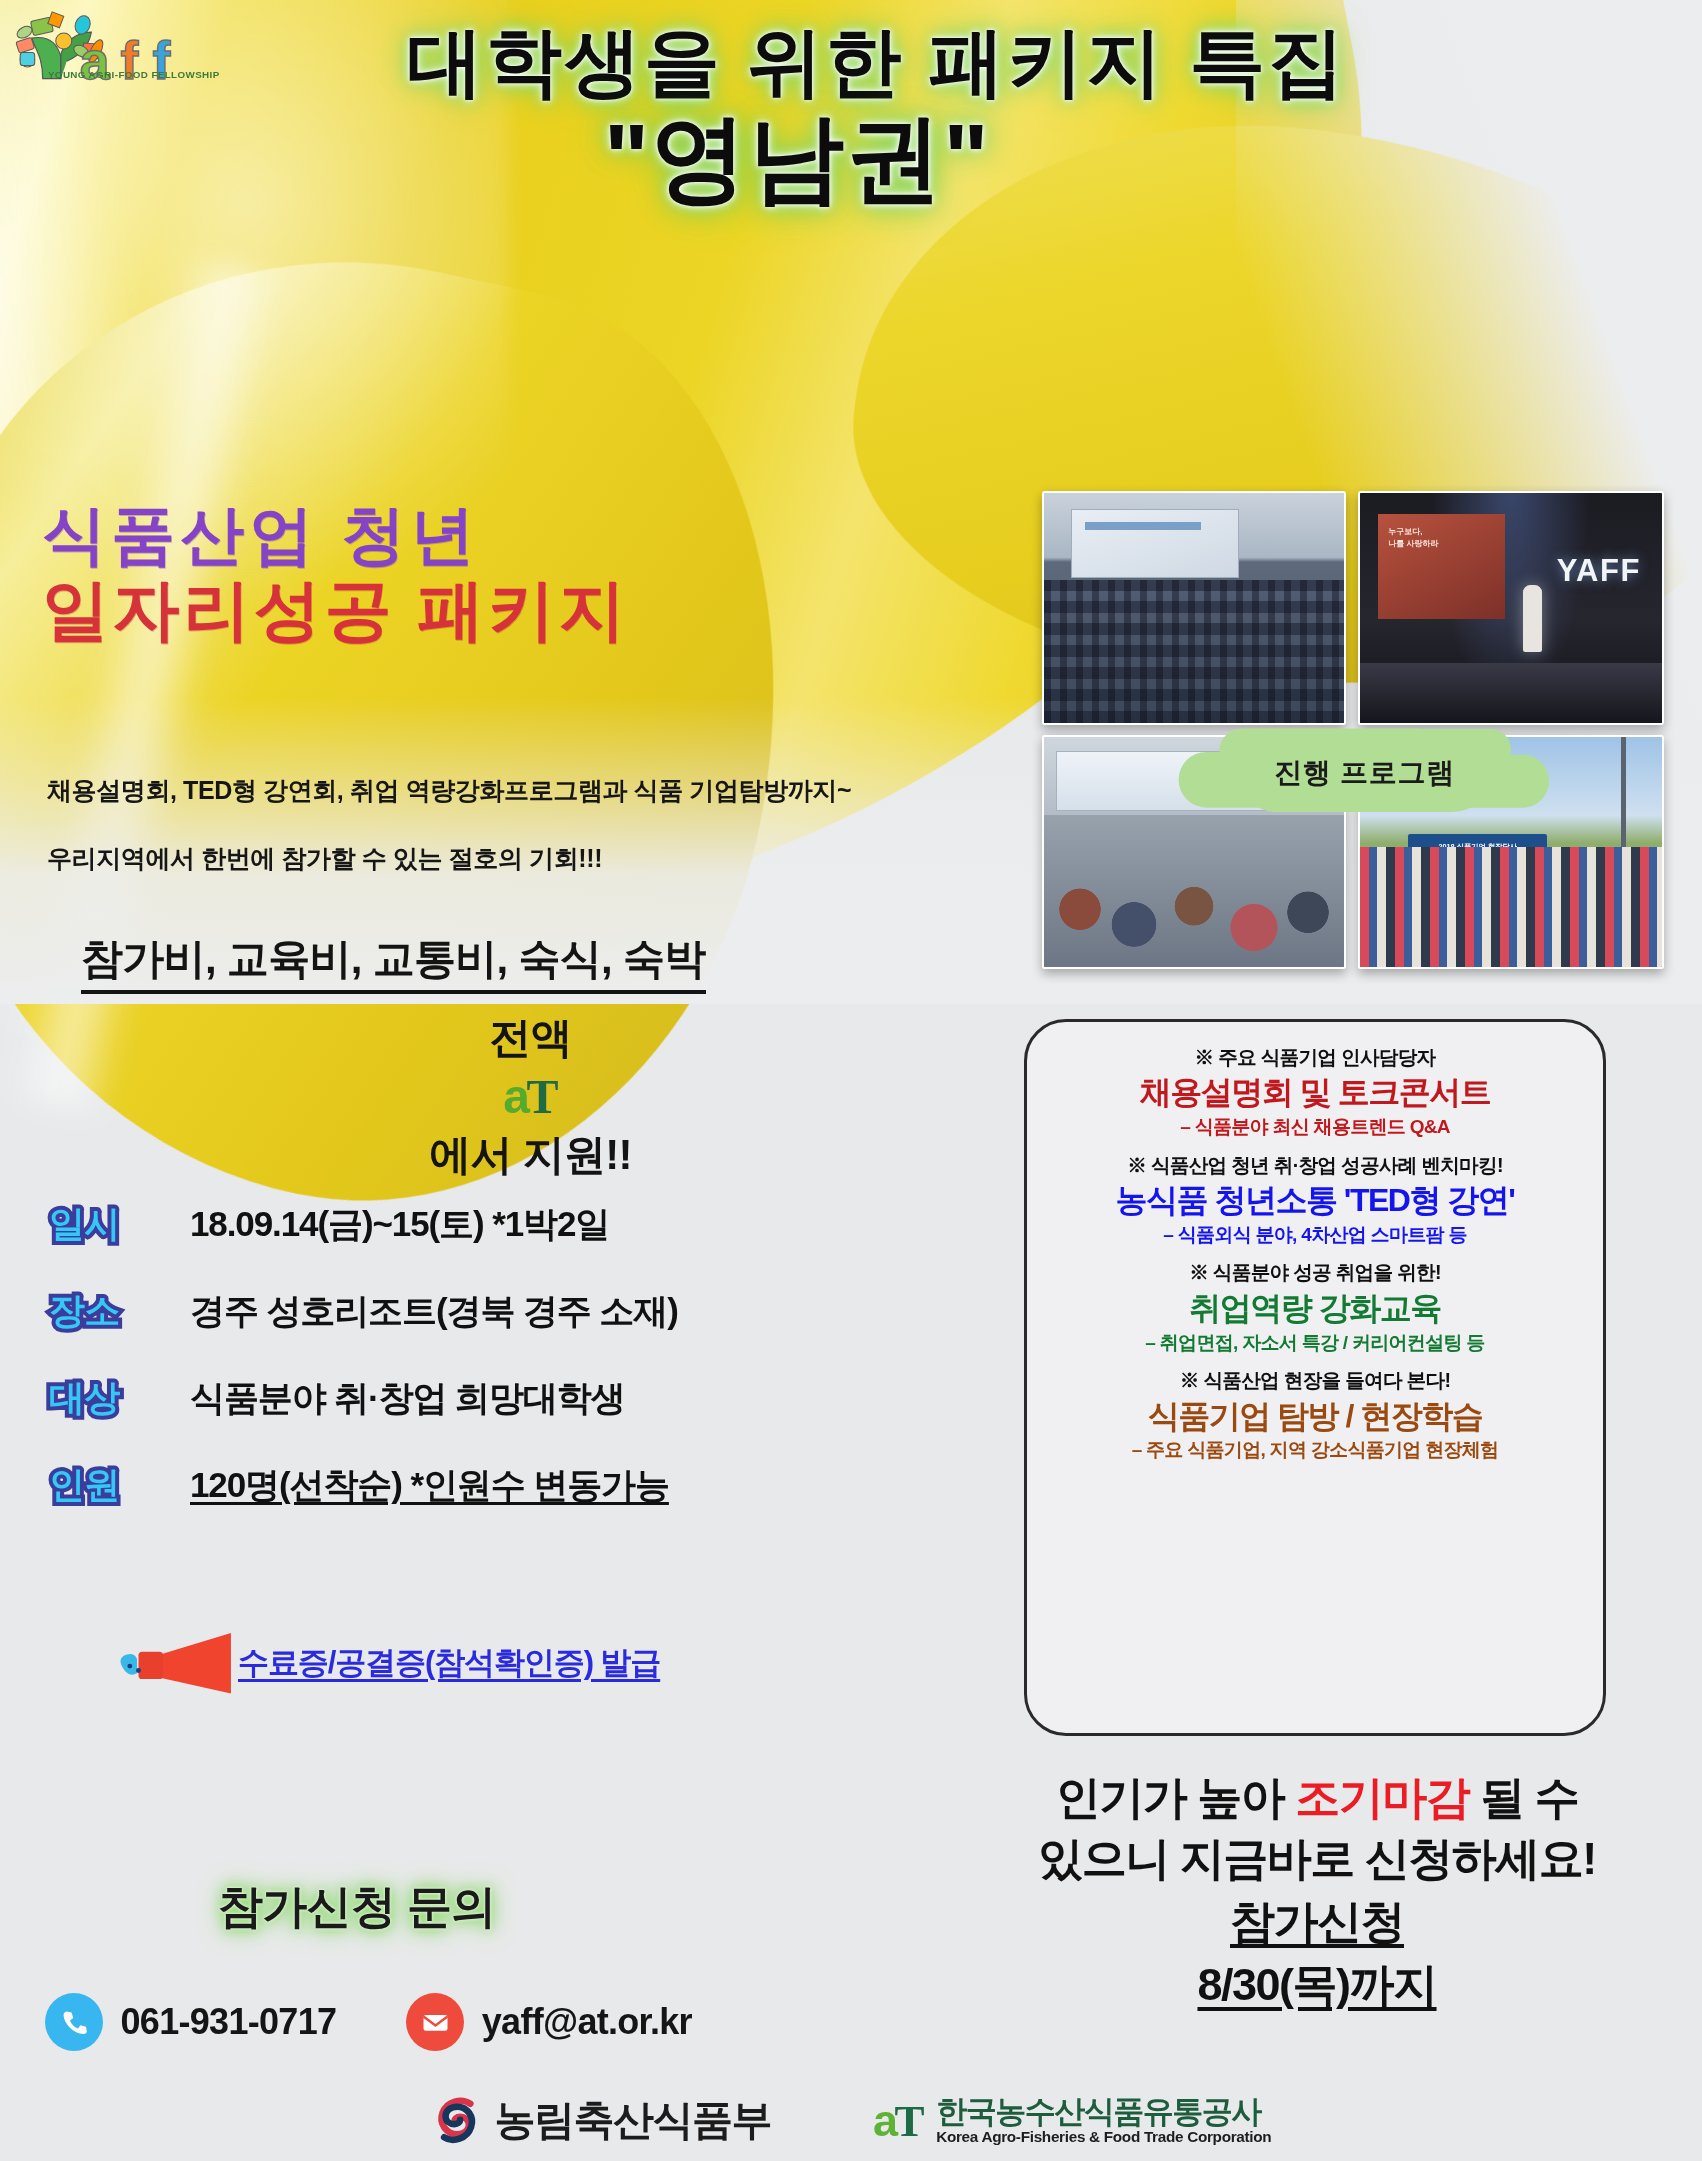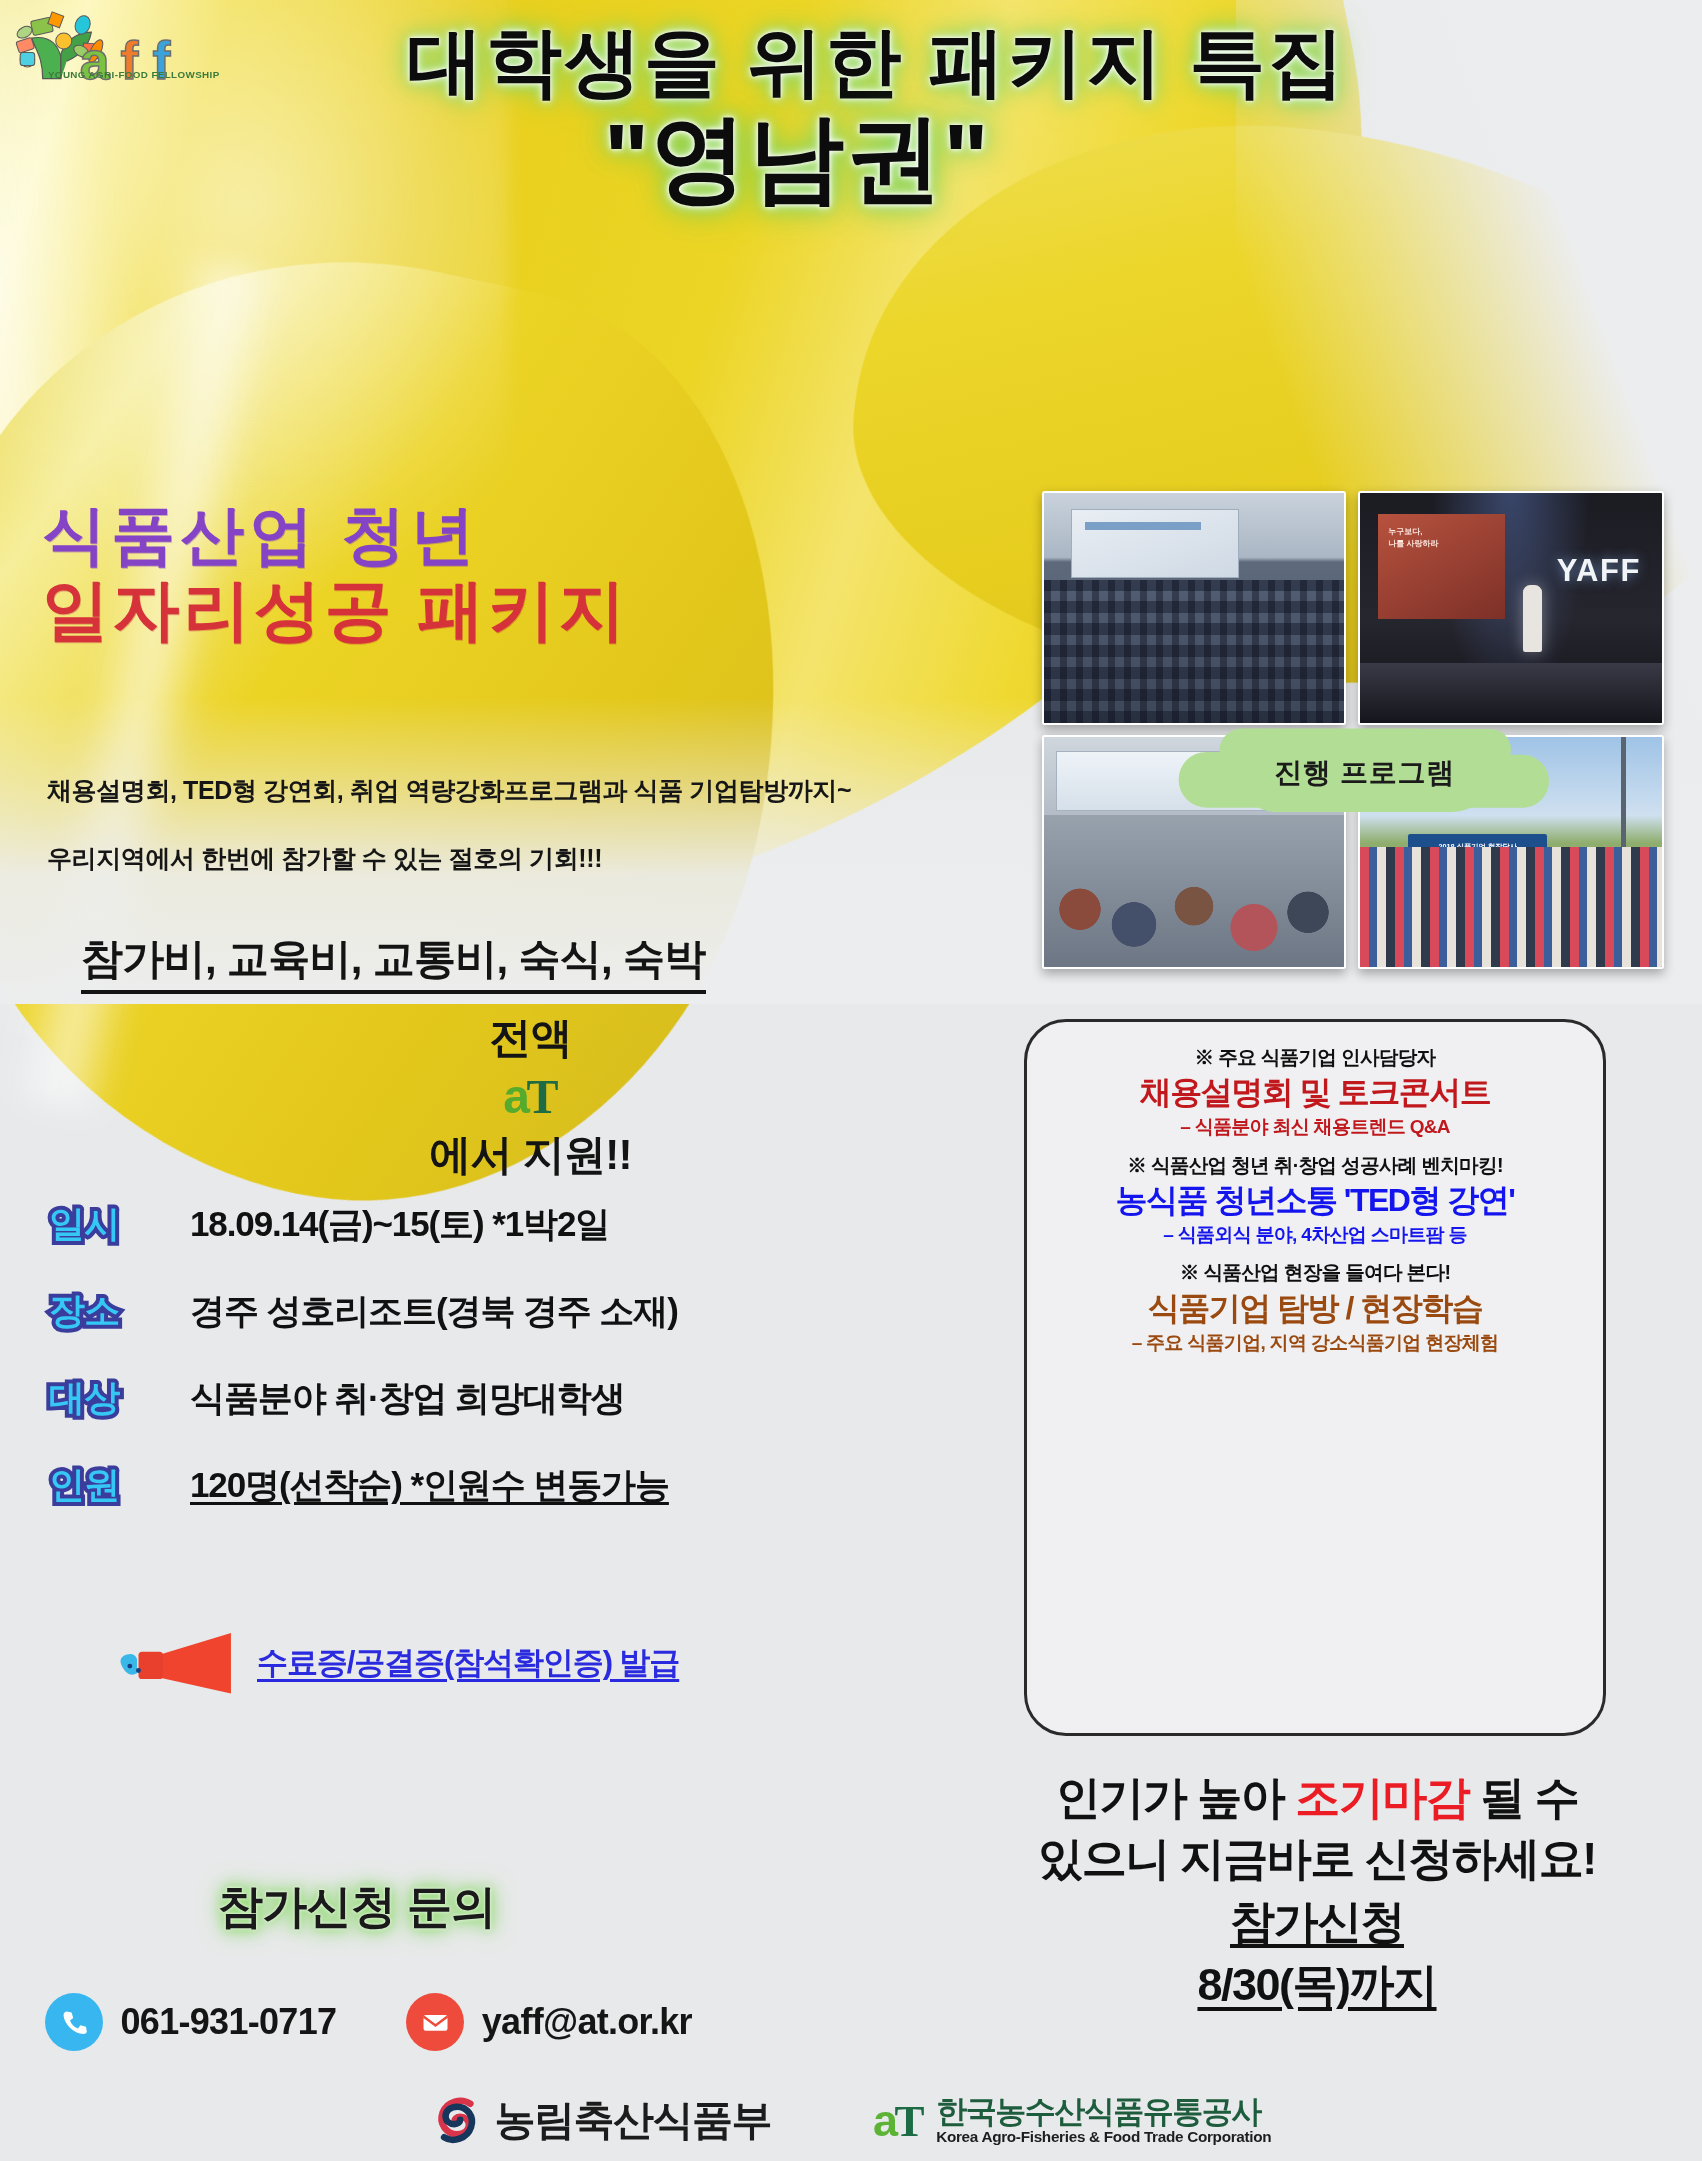--- a/index.html
+++ b/index.html
@@ -138,21 +138,21 @@
     font-size:36px; font-weight:900; letter-spacing:-0.7px;
     color:#36c8f4;
     -webkit-text-stroke:8px #3b3d9c;
     paint-order:stroke fill;
     text-align:left;
   }
   .info-value { font-size:35px; font-weight:700; color:#111; letter-spacing:-1.1px; margin-left:38px; }
   .info-value.u { text-decoration:underline; text-underline-offset:5.1px; text-decoration-thickness:2.9px; }
 
   
-  .mega-note { position:absolute; left:109px; top:1630px; display:flex; align-items:center; gap:24px; }
+  .mega-note { position:absolute; left:109px; top:1630px; display:flex; align-items:center; gap:5px; }
   .mega-icon { width:124px; height:65px; position:relative; flex:0 0 124px; }
   .mega-note-text {
     font-size:31px; font-weight:800; color:#2a2adf; letter-spacing:-1.1px;
     text-decoration:underline; text-underline-offset:5.8px; text-decoration-thickness:2.9px;
   }
 
   
   .contact-title {
     position:absolute; left:218px; top:1877px;
     font-size:45px; font-weight:900; color:#1a1a1a; letter-spacing:-0.7px;
@@ -427,20 +427,25 @@
         <div class="pg-note">※ 주요 식품기업 인사담당자</div>
         <div class="pg-title c-red">채용설명회 및 토크콘서트</div>
         <div class="pg-sub c-red">– 식품분야 최신 채용트렌드 Q&amp;A</div>
       </div>
       <div class="pg">
         <div class="pg-note">※ 식품산업 청년 취·창업 성공사례 벤치마킹!</div>
         <div class="pg-title c-blue">농식품 청년소통 'TED형 강연'</div>
         <div class="pg-sub c-blue">– 식품외식 분야, 4차산업 스마트팜 등</div>
       </div>
       <div class="pg">
+        <div class="pg-note">※ 식품분야 성공 취업을 위한!</div>
+        <div class="pg-title c-green">취업역량 강화교육</div>
+        <div class="pg-sub c-green">– 취업면접, 자소서 특강 / 커리어컨설팅 등</div>
+      </div>
+      <div class="pg">
         <div class="pg-note">※ 식품산업 현장을 들여다 본다!</div>
         <div class="pg-title c-brown">식품기업 탐방 / 현장학습</div>
         <div class="pg-sub c-brown">– 주요 식품기업, 지역 강소식품기업 현장체험</div>
       </div>
     </div>
   </div>
 
   <div class="cta">
     <div class="cta-l1">
       <span>인기가 높아 </span><span class="hot">조기마감</span><span> 될 수</span>

